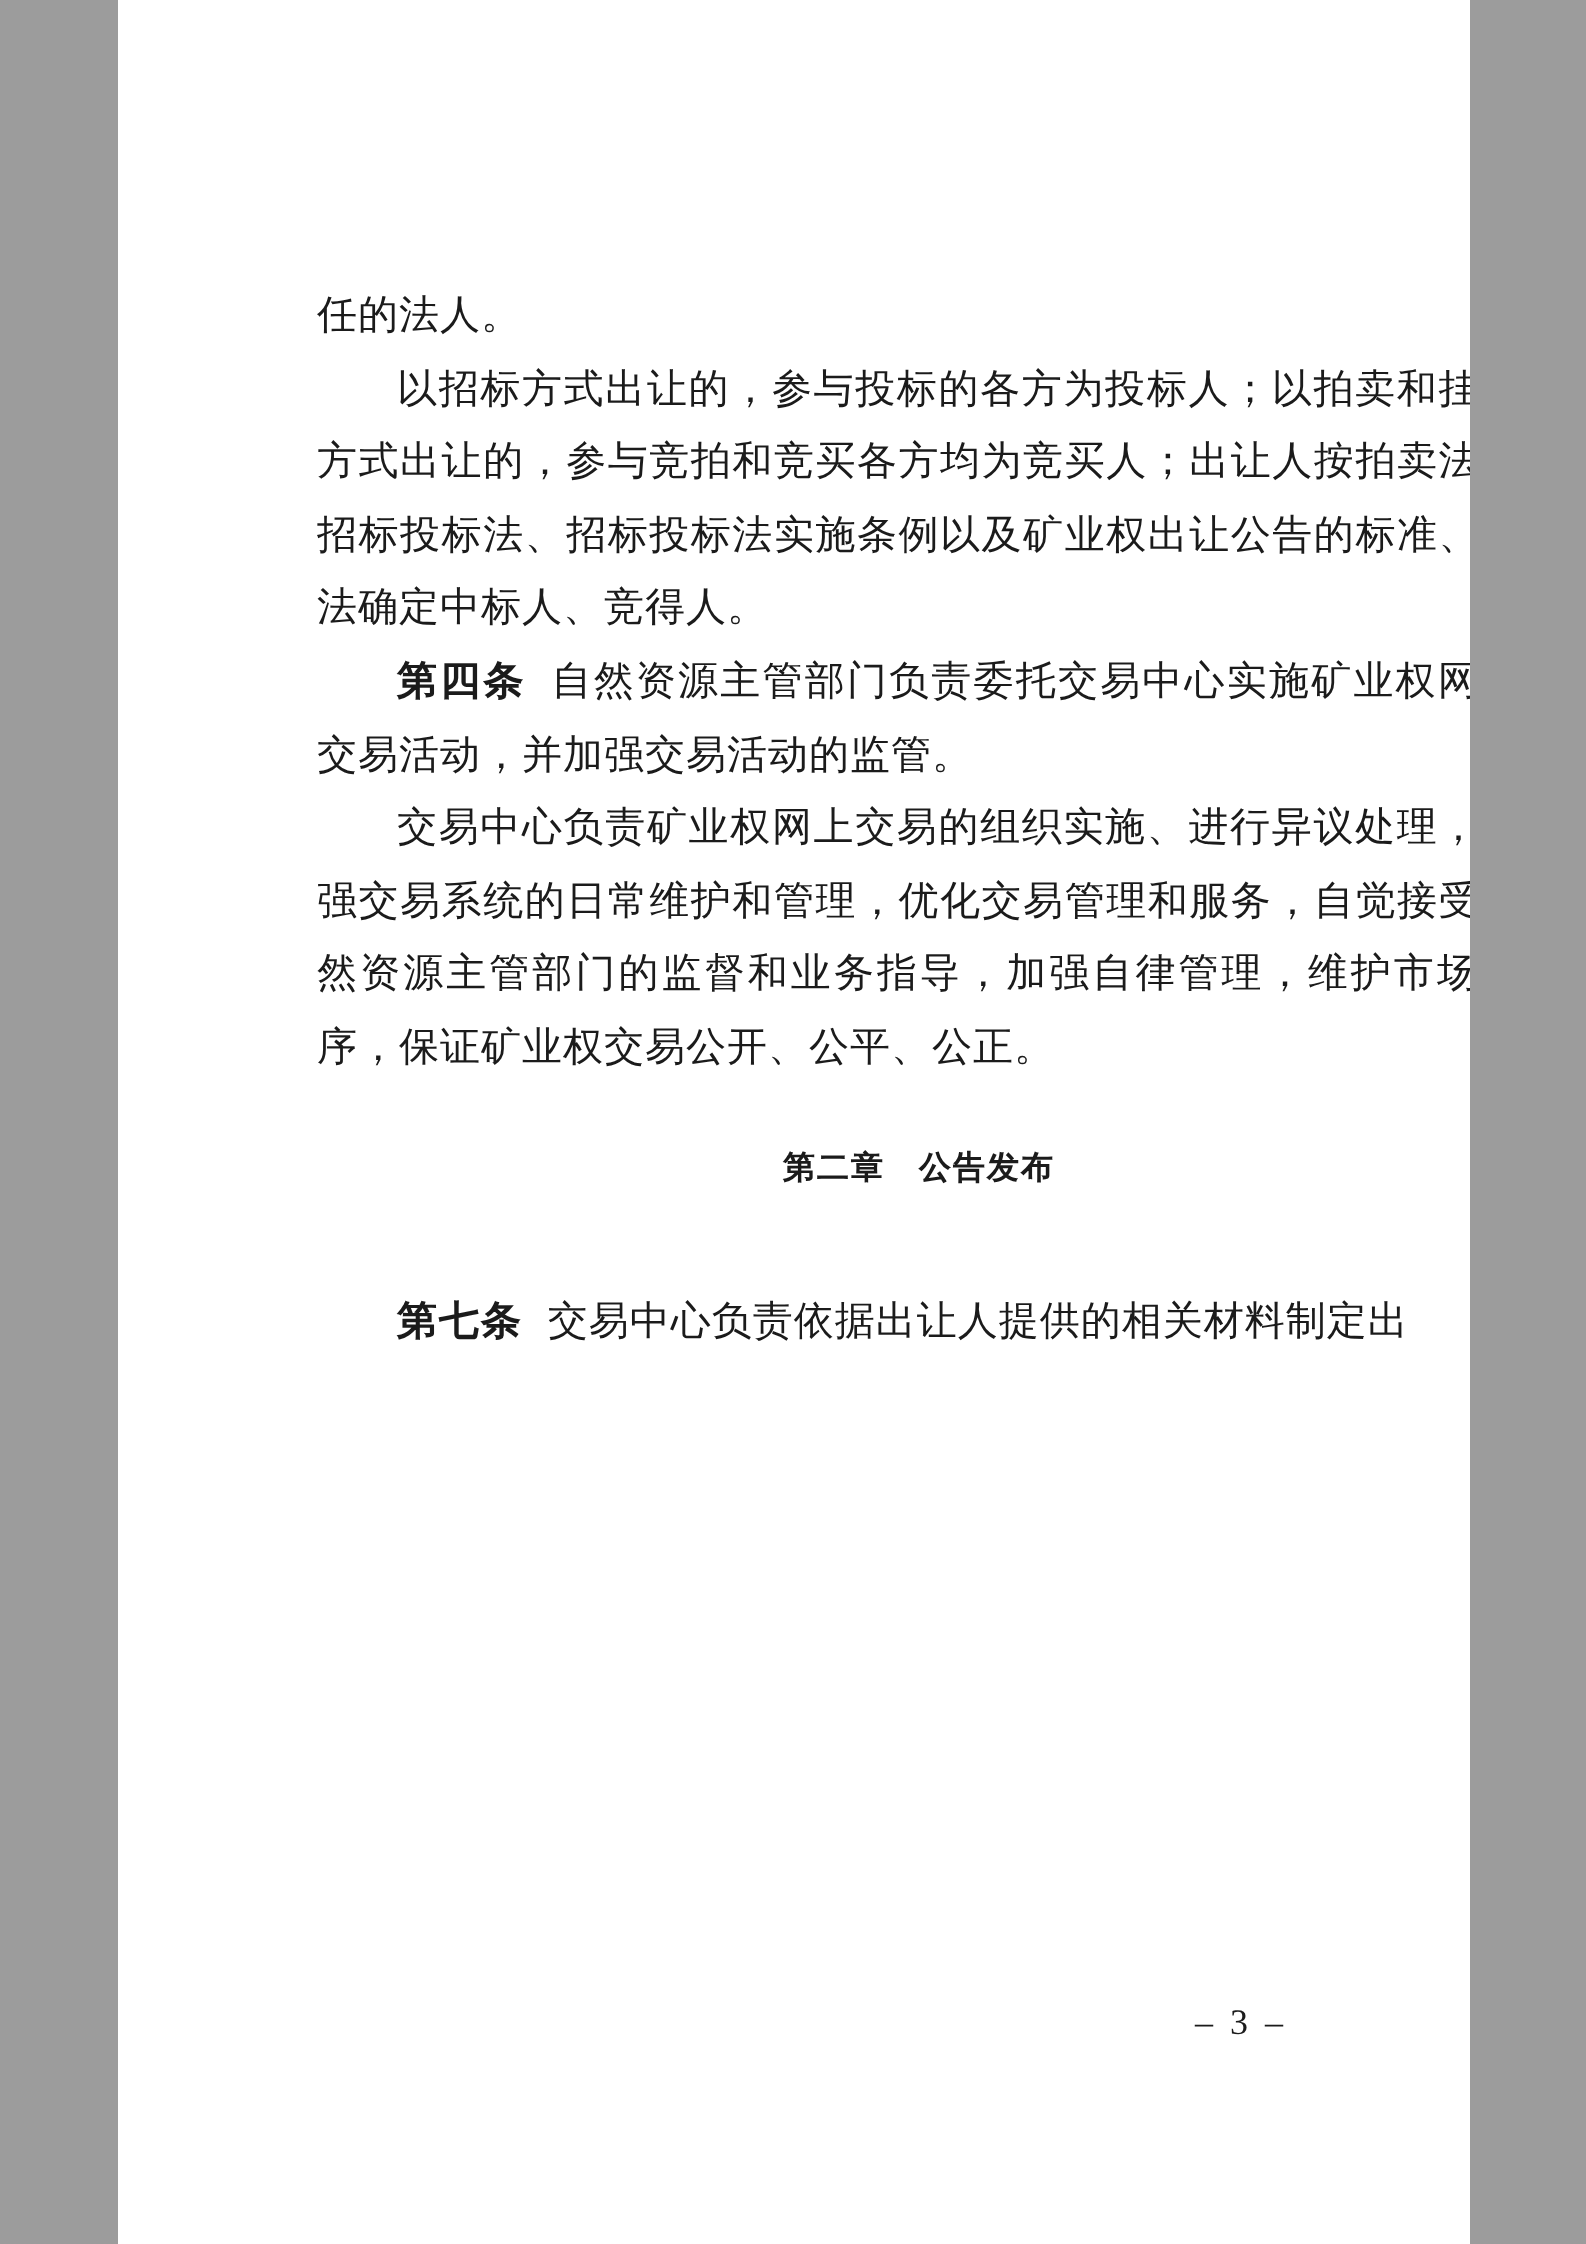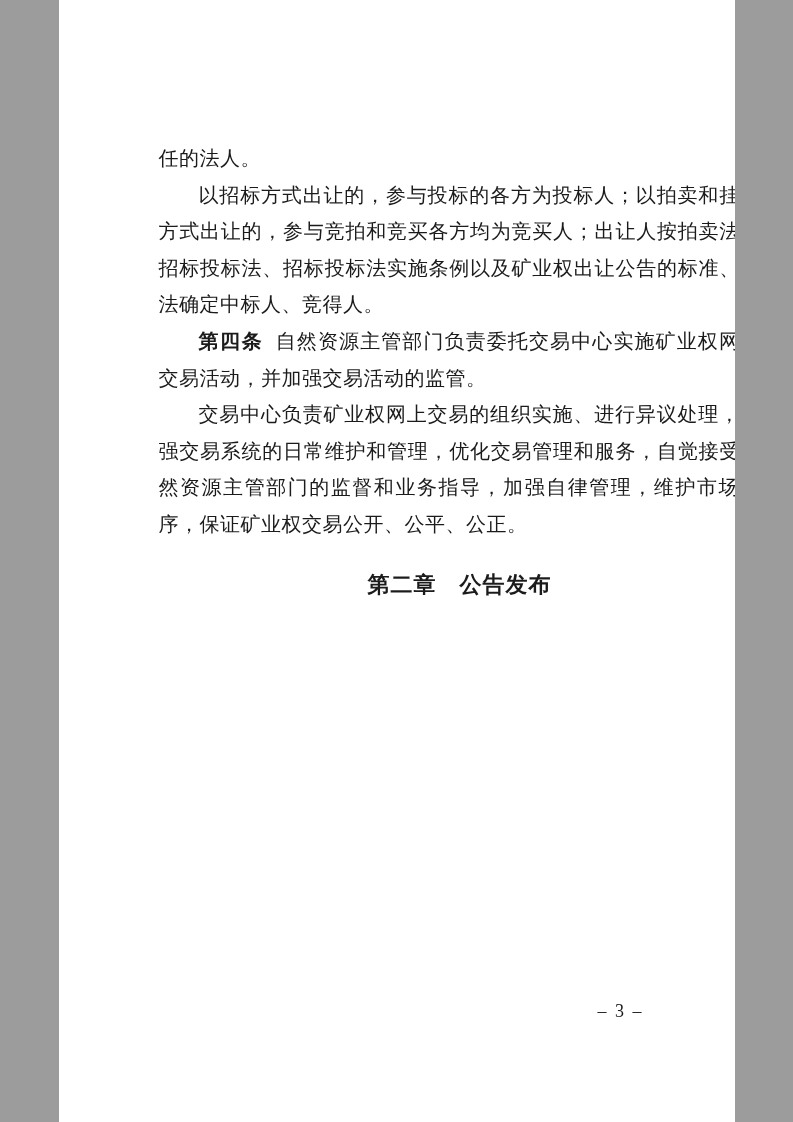--- a/index.html
+++ b/index.html
@@ -39,21 +39,21 @@
     font-weight: bold;
     font-family: "Liberation Sans", "DejaVu Sans", sans-serif;
     margin-right: 0.62em;
     letter-spacing: 1px;
   }
   h2.chapter {
     margin: 24px 0 40px 0;
     padding: 0;
     text-align: center;
     text-indent: 0;
-    font-size: 22px;
+    font-size: 16px;
     font-weight: bold;
     font-family: "Liberation Sans", "DejaVu Sans", sans-serif;
     letter-spacing: 1px;
   }
   .page-number {
     position: absolute;
     top: 1001px;
     right: 91px;
     font-size: 18px;
     letter-spacing: 2px;
@@ -63,15 +63,16 @@
 </head>
 <body>
 
 <div class="page">
   <div class="doc-body" id="doc-body">
       <p class="continuation">任的法人。</p>
       <p class="indent">以招标方式出让的，参与投标的各方为投标人；以拍卖和挂牌方式出让的，参与竞拍和竞买各方均为竞买人；出让人按拍卖法、招标投标法、招标投标法实施条例以及矿业权出让公告的标准、方法确定中标人、竞得人。</p>
       <p class="article"><span class="article-label">第四条</span><span>自然资源主管部门负责委托交易中心实施矿业权网上交易活动，并加强交易活动的监管。</span></p>
       <p class="indent">交易中心负责矿业权网上交易的组织实施、进行异议处理，加强交易系统的日常维护和管理，优化交易管理和服务，自觉接受自然资源主管部门的监督和业务指导，加强自律管理，维护市场秩序，保证矿业权交易公开、公平、公正。</p>
       <h2 class="chapter">第二章　公告发布</h2>
+      <p class="article"><span class="article-label">第七条</span><span>交易中心负责依据出让人提供的相关材料制定出</span></p>
     </div>
   <div class="page-number">– 3 –</div>
 </div>
 
 </body></html>

